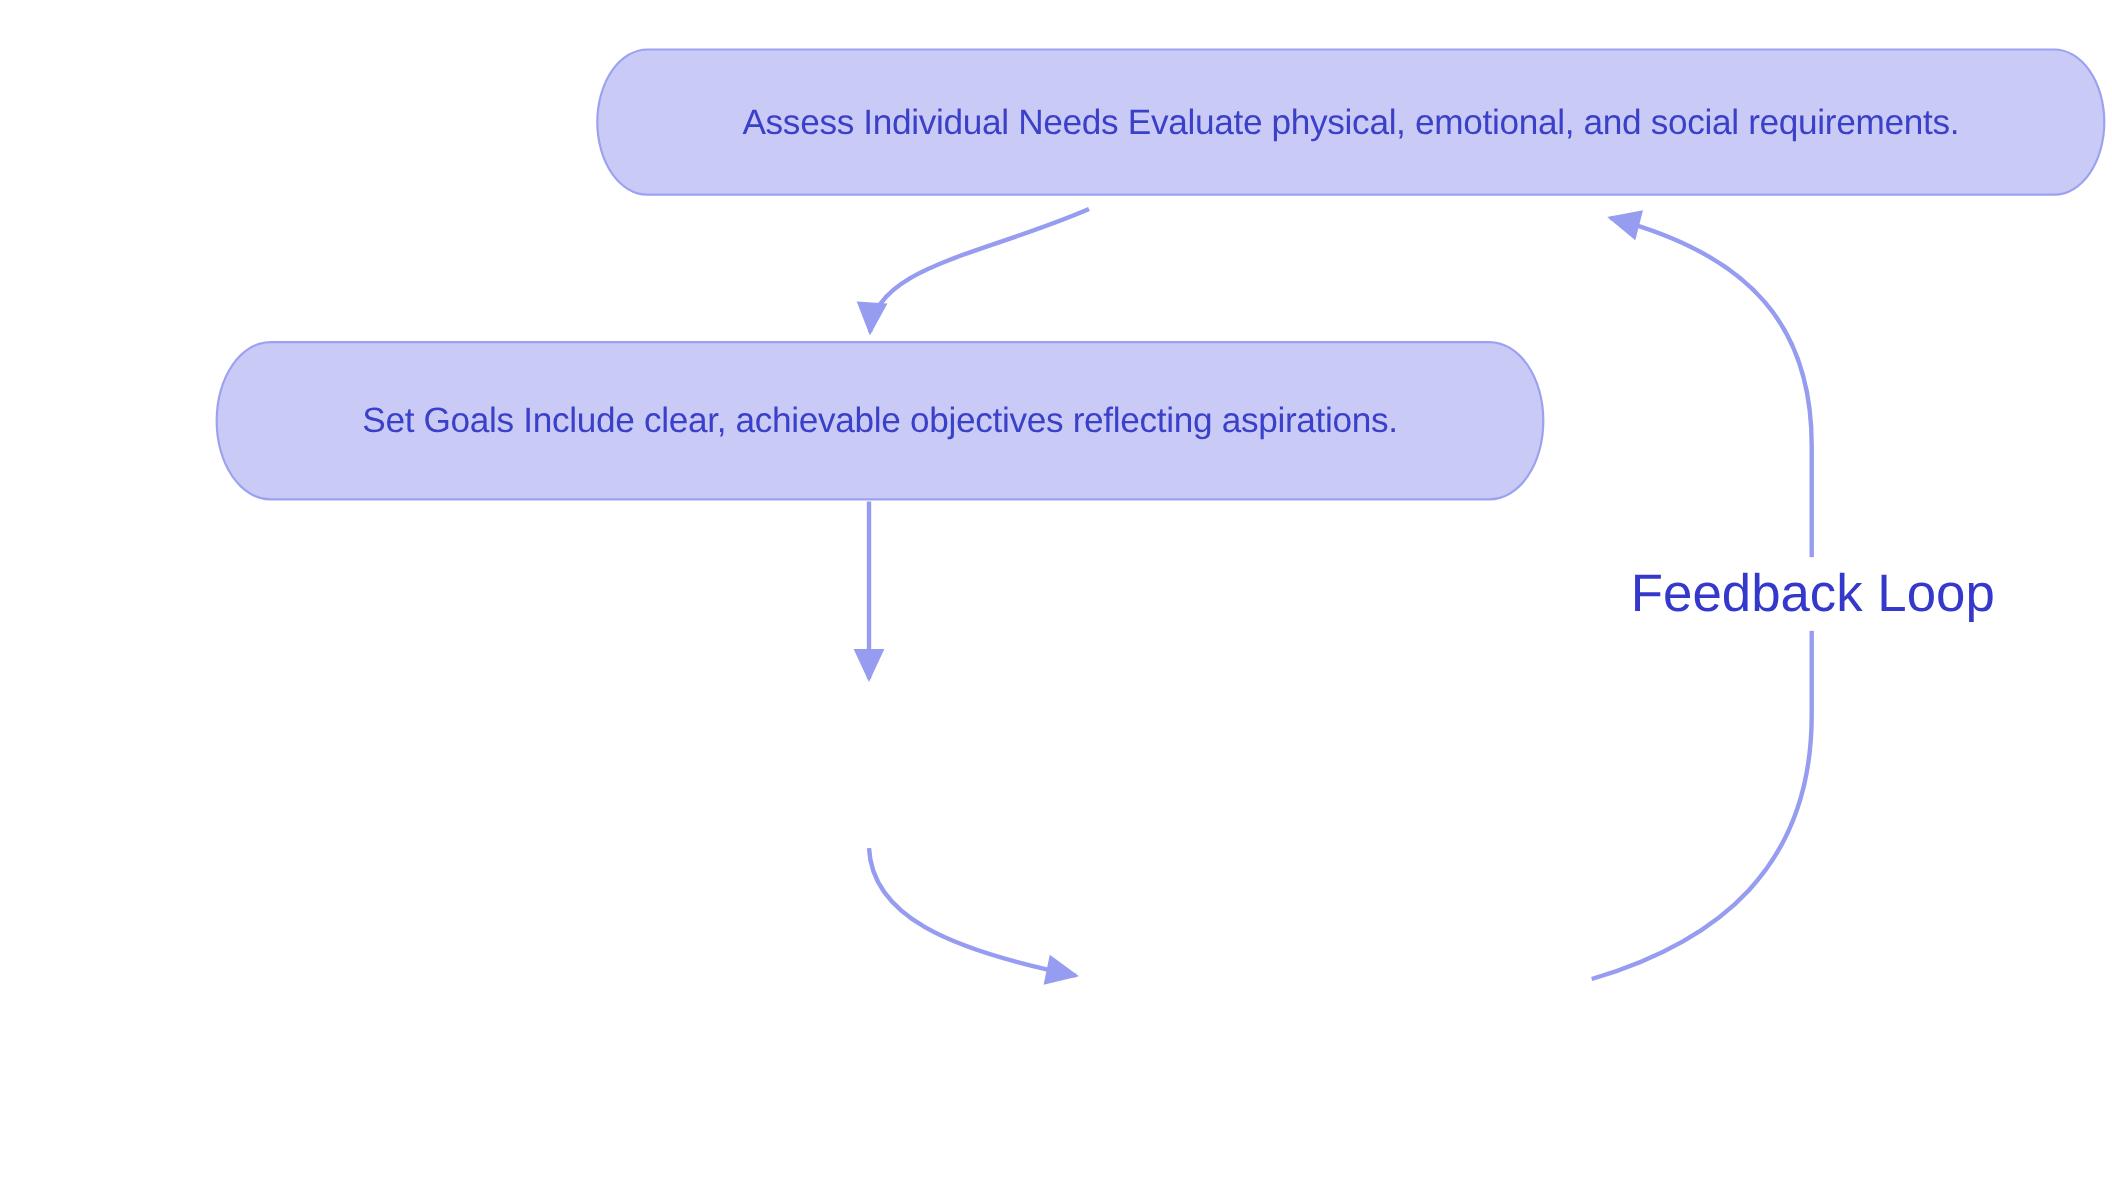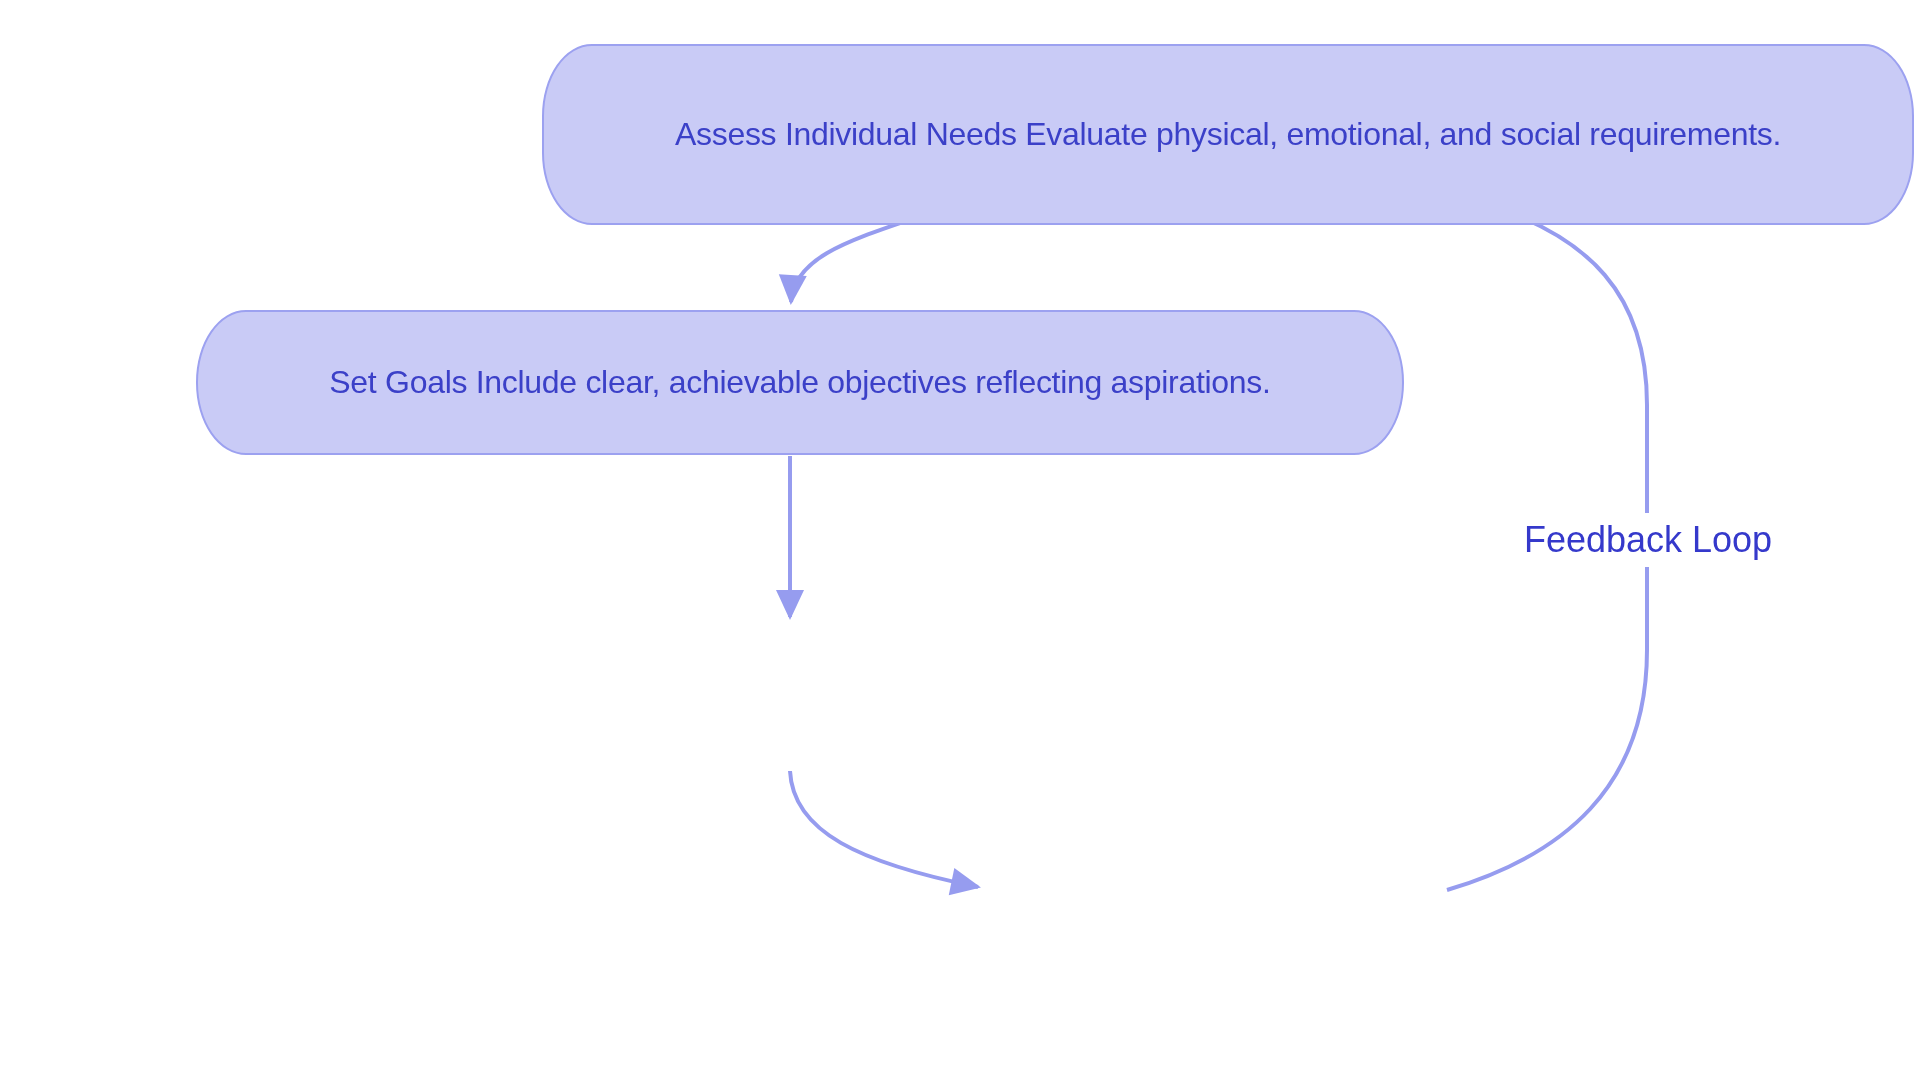--- a/index.html
+++ b/index.html
@@ -45,33 +45,33 @@
     text-align: center;
     padding: 0 40px;
   }
   .node .node-label {
     color: var(--node-text);
     font-size: 32px;
     letter-spacing: -0.3px;
     white-space: nowrap;
   }
 
-  #n1 { left: 542px; top: 44px;  width: 1372px; height: 181px; }
+  #n1 { left: 542px; top: 44px;  width: 1372px; height: 134px; }
   #n2 { left: 196px; top: 310px; width: 1208px; height: 145px; }
   #n3 { left: 17px;  top: 623px; width: 1566px; height: 147px; }
   #n4 { left: 561px; top: 891px; width: 1352px; height: 142px; }
 
   .edge-label {
     position: absolute;
     left: 1648px;
     top: 540px;
     transform: translate(-50%, -50%);
     background: var(--canvas-bg);
     color: var(--label-text);
-    font-size: 36px;
+    font-size: 48px;
     padding: 6px 10px;
     white-space: nowrap;
   }
 </style>
 </head>
 <body>
 
 <div class="canvas">
 
   <svg class="edges" viewBox="0 0 1920 1083" xmlns="http://www.w3.org/2000/svg">

